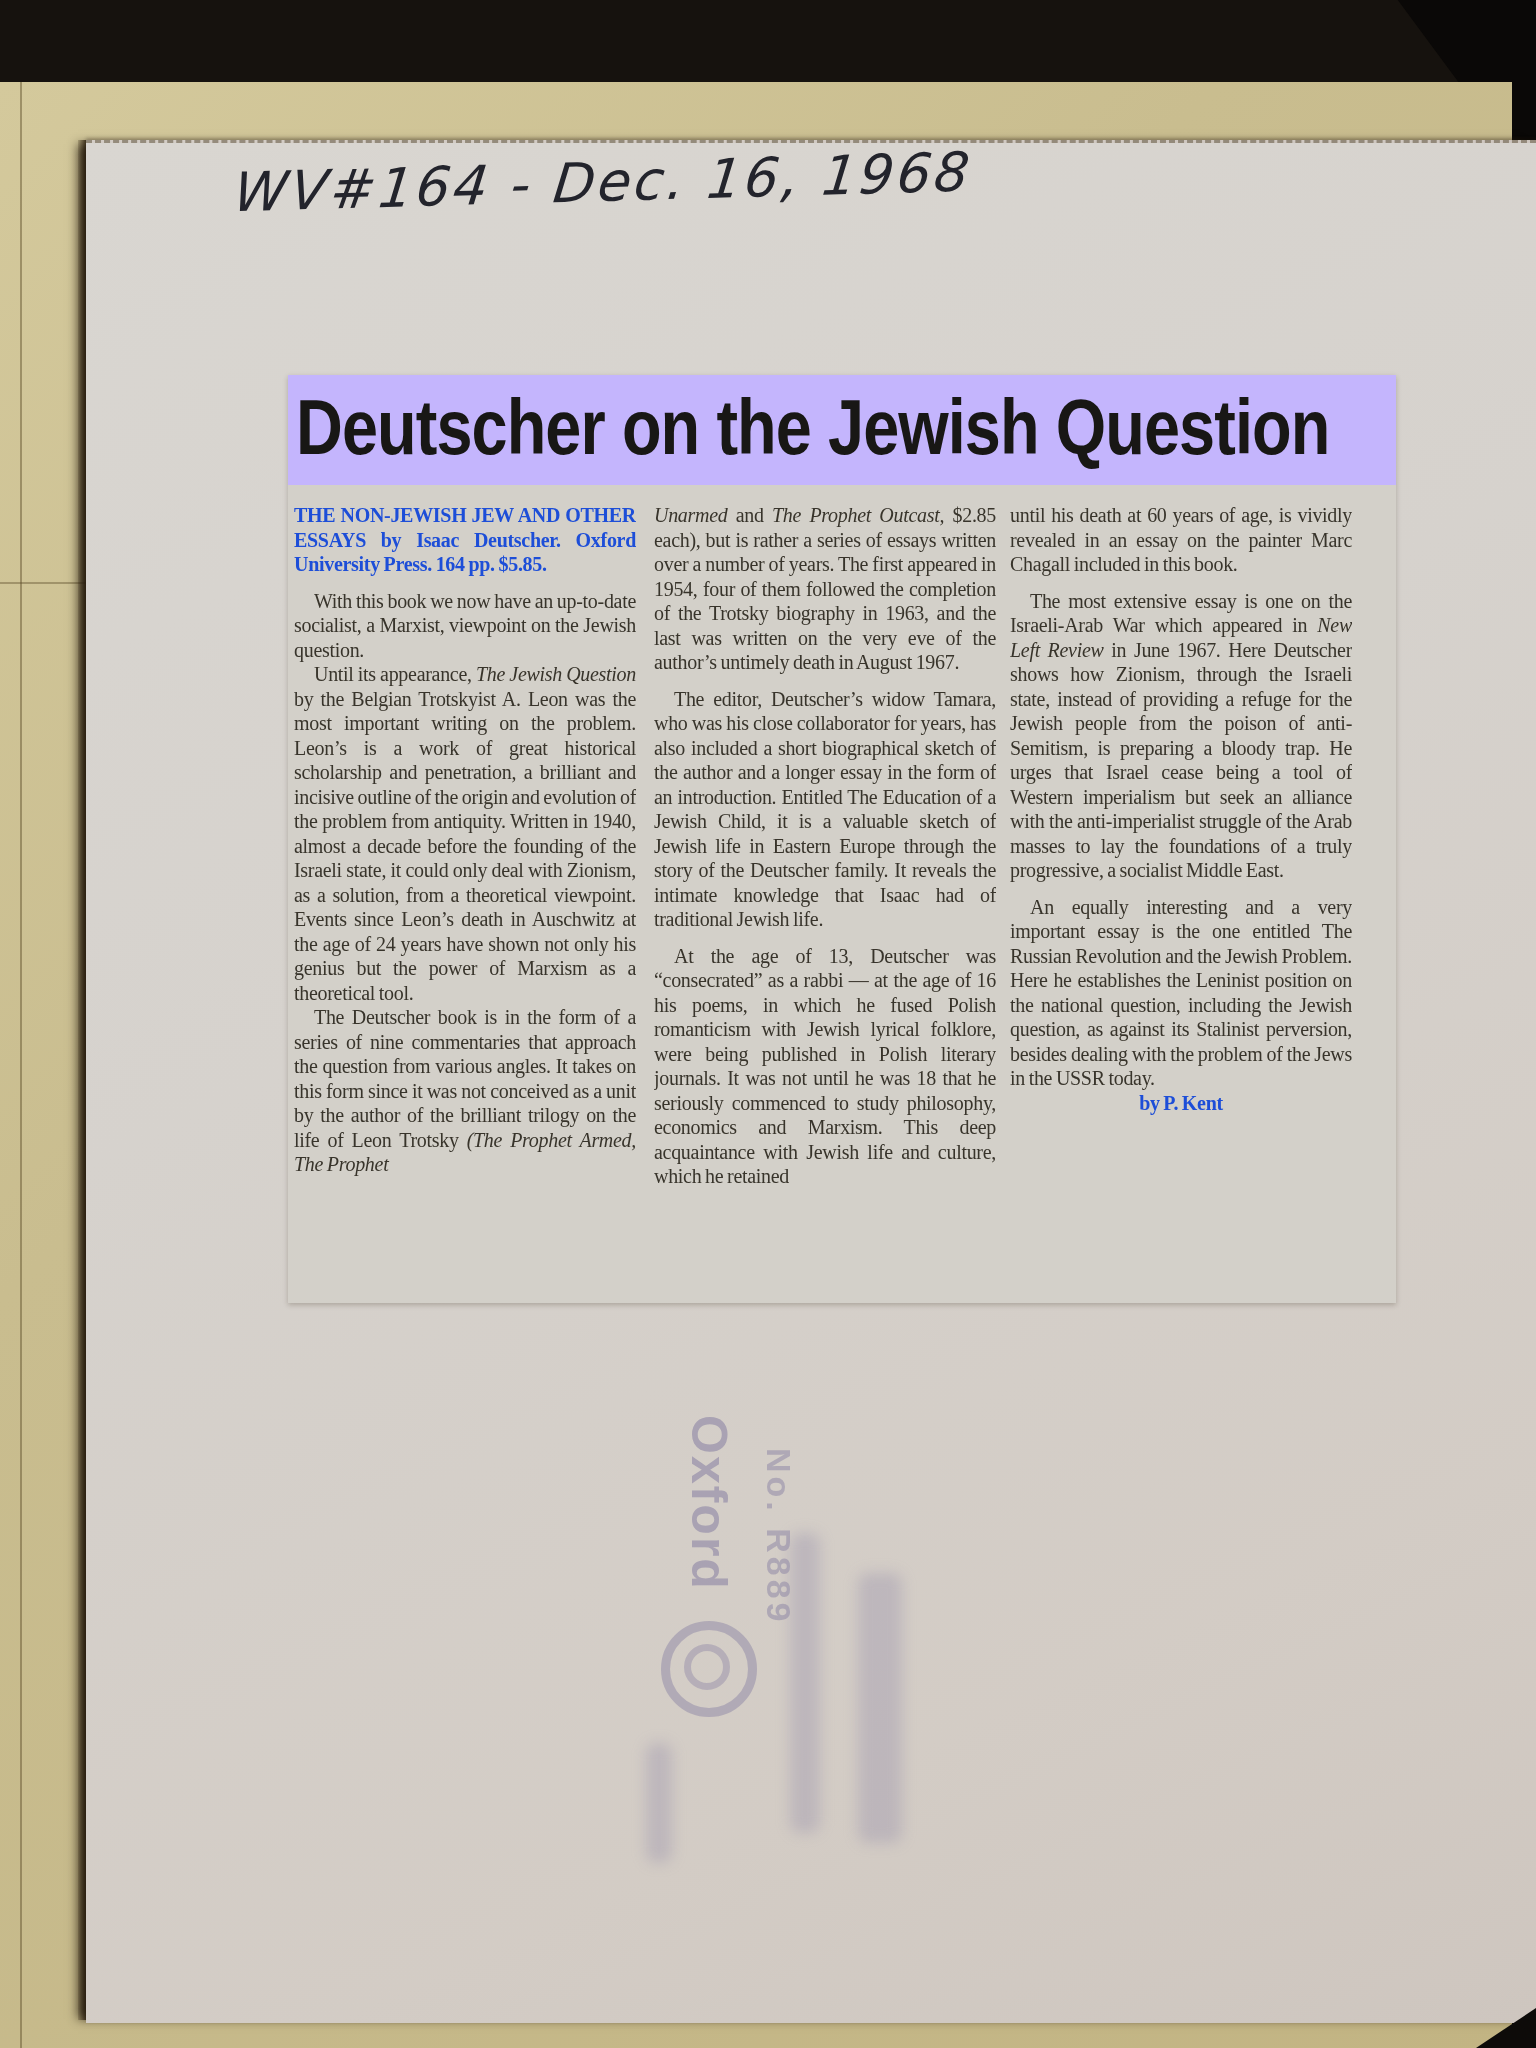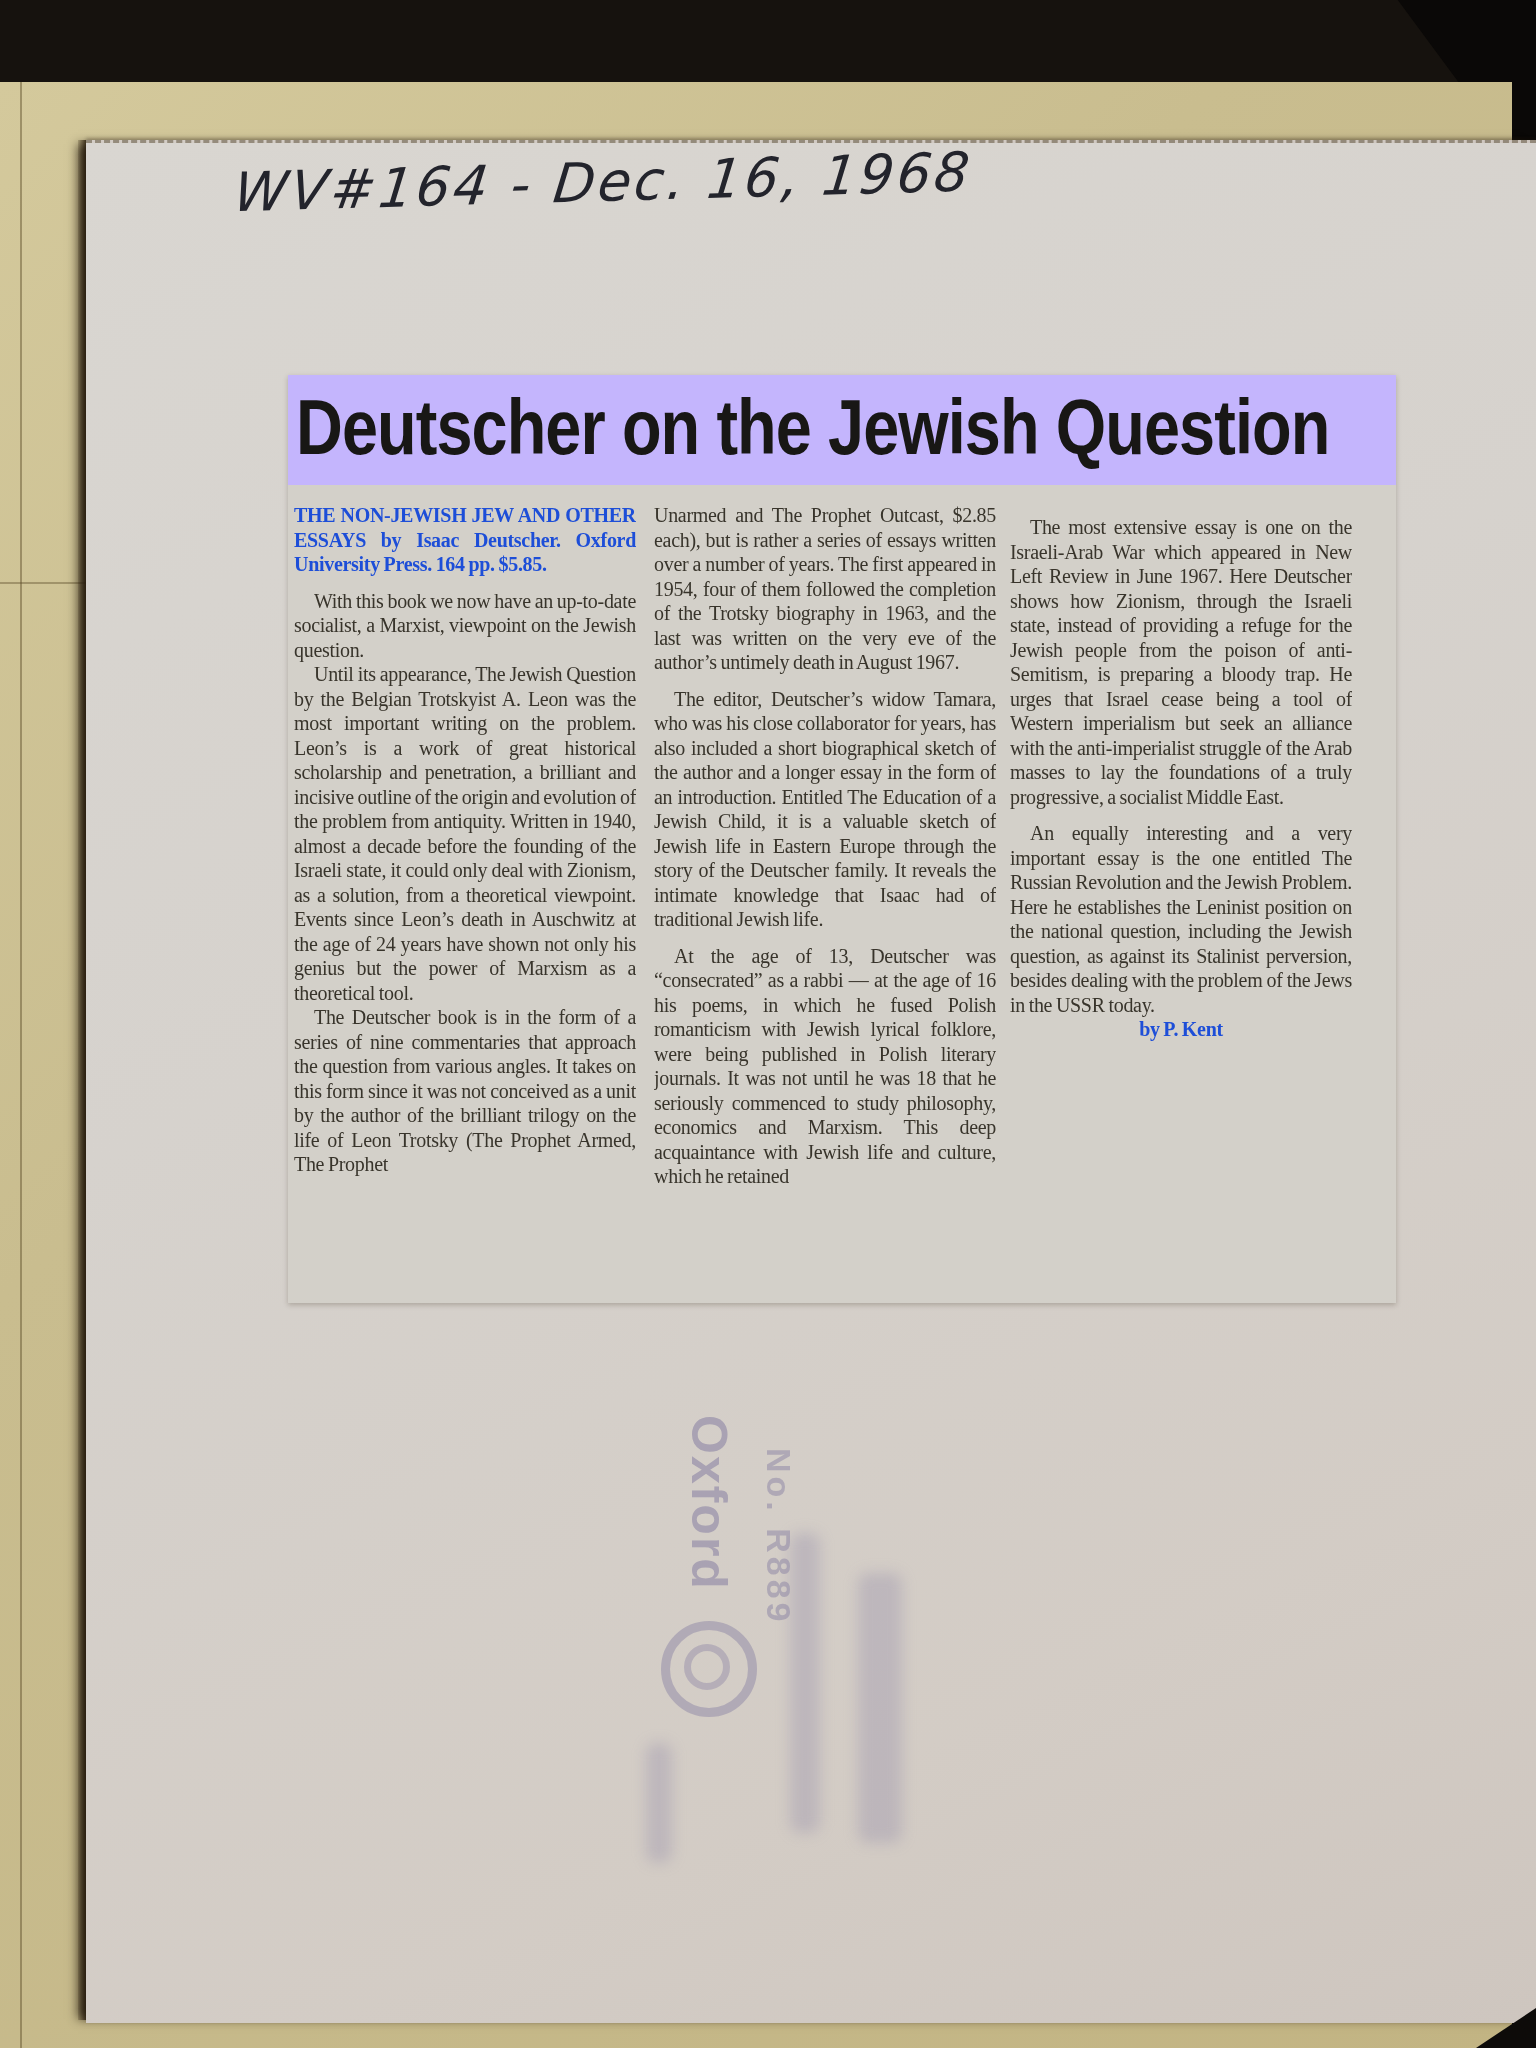--- a/index.html
+++ b/index.html
@@ -82,21 +82,21 @@
     color:#38342b;
   }
   .col1{left:6px;}
   .col2{left:366px;}
   .col3{left:722px;}
   .para{margin:0;text-align:justify;}
   .para.indent{text-indent:20px;}
   .para.spaced{margin-top:12px;}
   .para.bold{font-weight:bold;color:#1d4ed8;}
   .para.right{text-align:center;}
-  .it{}
+  .it{font-style:italic;}
 
   
   .stamp-text{
     position:absolute;transform:rotate(90deg);transform-origin:0 0;
     font-family:"Liberation Sans", sans-serif;font-weight:bold;
     color:rgba(125,117,158,0.50);white-space:nowrap;
   }
   .stamp-oxford{left:652px;top:1272px;font-size:50px;letter-spacing:2px;}
   .stamp-number{left:712px;top:1305px;font-size:34px;letter-spacing:4px;color:rgba(125,117,158,0.42);}
   .stamp-logo{
@@ -149,20 +149,21 @@
           <p class="para indent spaced"><span>With this book we now have an up-to-date socialist, a Marxist, viewpoint on the Jewish question.</span></p>
           <p class="para indent"><span>Until its appearance, </span><span class="it">The Jewish Question</span><span> by the Belgian Trotskyist A. Leon was the most important writing on the problem. Leon’s is a work of great historical scholarship and penetration, a brilliant and incisive outline of the origin and evolution of the problem from antiquity. Written in 1940, almost a decade before the founding of the Israeli state, it could only deal with Zionism, as a solution, from a theoretical viewpoint. Events since Leon’s death in Auschwitz at the age of 24 years have shown not only his genius but the power of Marxism as a theoretical tool.</span></p>
           <p class="para indent"><span>The Deutscher book is in the form of a series of nine commentaries that approach the question from various angles. It takes on this form since it was not conceived as a unit by the author of the brilliant trilogy on the life of Leon Trotsky </span><span class="it">(The Prophet Armed, The Prophet</span></p>
         </div>
       <div class="column col2">
           <p class="para"><span class="it">Unarmed</span><span> and </span><span class="it">The Prophet Outcast,</span><span> $2.85 each), but is rather a series of essays written over a number of years. The first appeared in 1954, four of them followed the completion of the Trotsky biography in 1963, and the last was written on the very eve of the author’s untimely death in August 1967.</span></p>
           <p class="para indent spaced"><span>The editor, Deutscher’s widow Tamara, who was his close collaborator for years, has also included a short biographical sketch of the author and a longer essay in the form of an introduction. Entitled The Education of a Jewish Child, it is a valuable sketch of Jewish life in Eastern Europe through the story of the Deutscher family. It reveals the intimate knowledge that Isaac had of traditional Jewish life.</span></p>
           <p class="para indent spaced"><span>At the age of 13, Deutscher was “consecrated” as a rabbi — at the age of 16 his poems, in which he fused Polish romanticism with Jewish lyrical folklore, were being published in Polish literary journals. It was not until he was 18 that he seriously commenced to study philosophy, economics and Marxism. This deep acquaintance with Jewish life and culture, which he retained</span></p>
         </div>
       <div class="column col3">
+          <p class="para"><span>until his death at 60 years of age, is vividly revealed in an essay on the painter Marc Chagall included in this book.</span></p>
           <p class="para indent spaced"><span>The most extensive essay is one on the Israeli-Arab War which appeared in </span><span class="it">New Left Review</span><span> in June 1967. Here Deutscher shows how Zionism, through the Israeli state, instead of providing a refuge for the Jewish people from the poison of anti-Semitism, is preparing a bloody trap. He urges that Israel cease being a tool of Western imperialism but seek an alliance with the anti-imperialist struggle of the Arab masses to lay the foundations of a truly progressive, a socialist Middle East.</span></p>
           <p class="para indent spaced"><span>An equally interesting and a very important essay is the one entitled The Russian Revolution and the Jewish Problem. Here he establishes the Leninist position on the national question, including the Jewish question, as against its Stalinist perversion, besides dealing with the problem of the Jews in the USSR today.</span></p>
           <p class="para bold right"><span>by P. Kent</span></p>
         </div>
     </div>
 
   </div>
 
   <div class="desk-corner-bottomright"></div>
 

